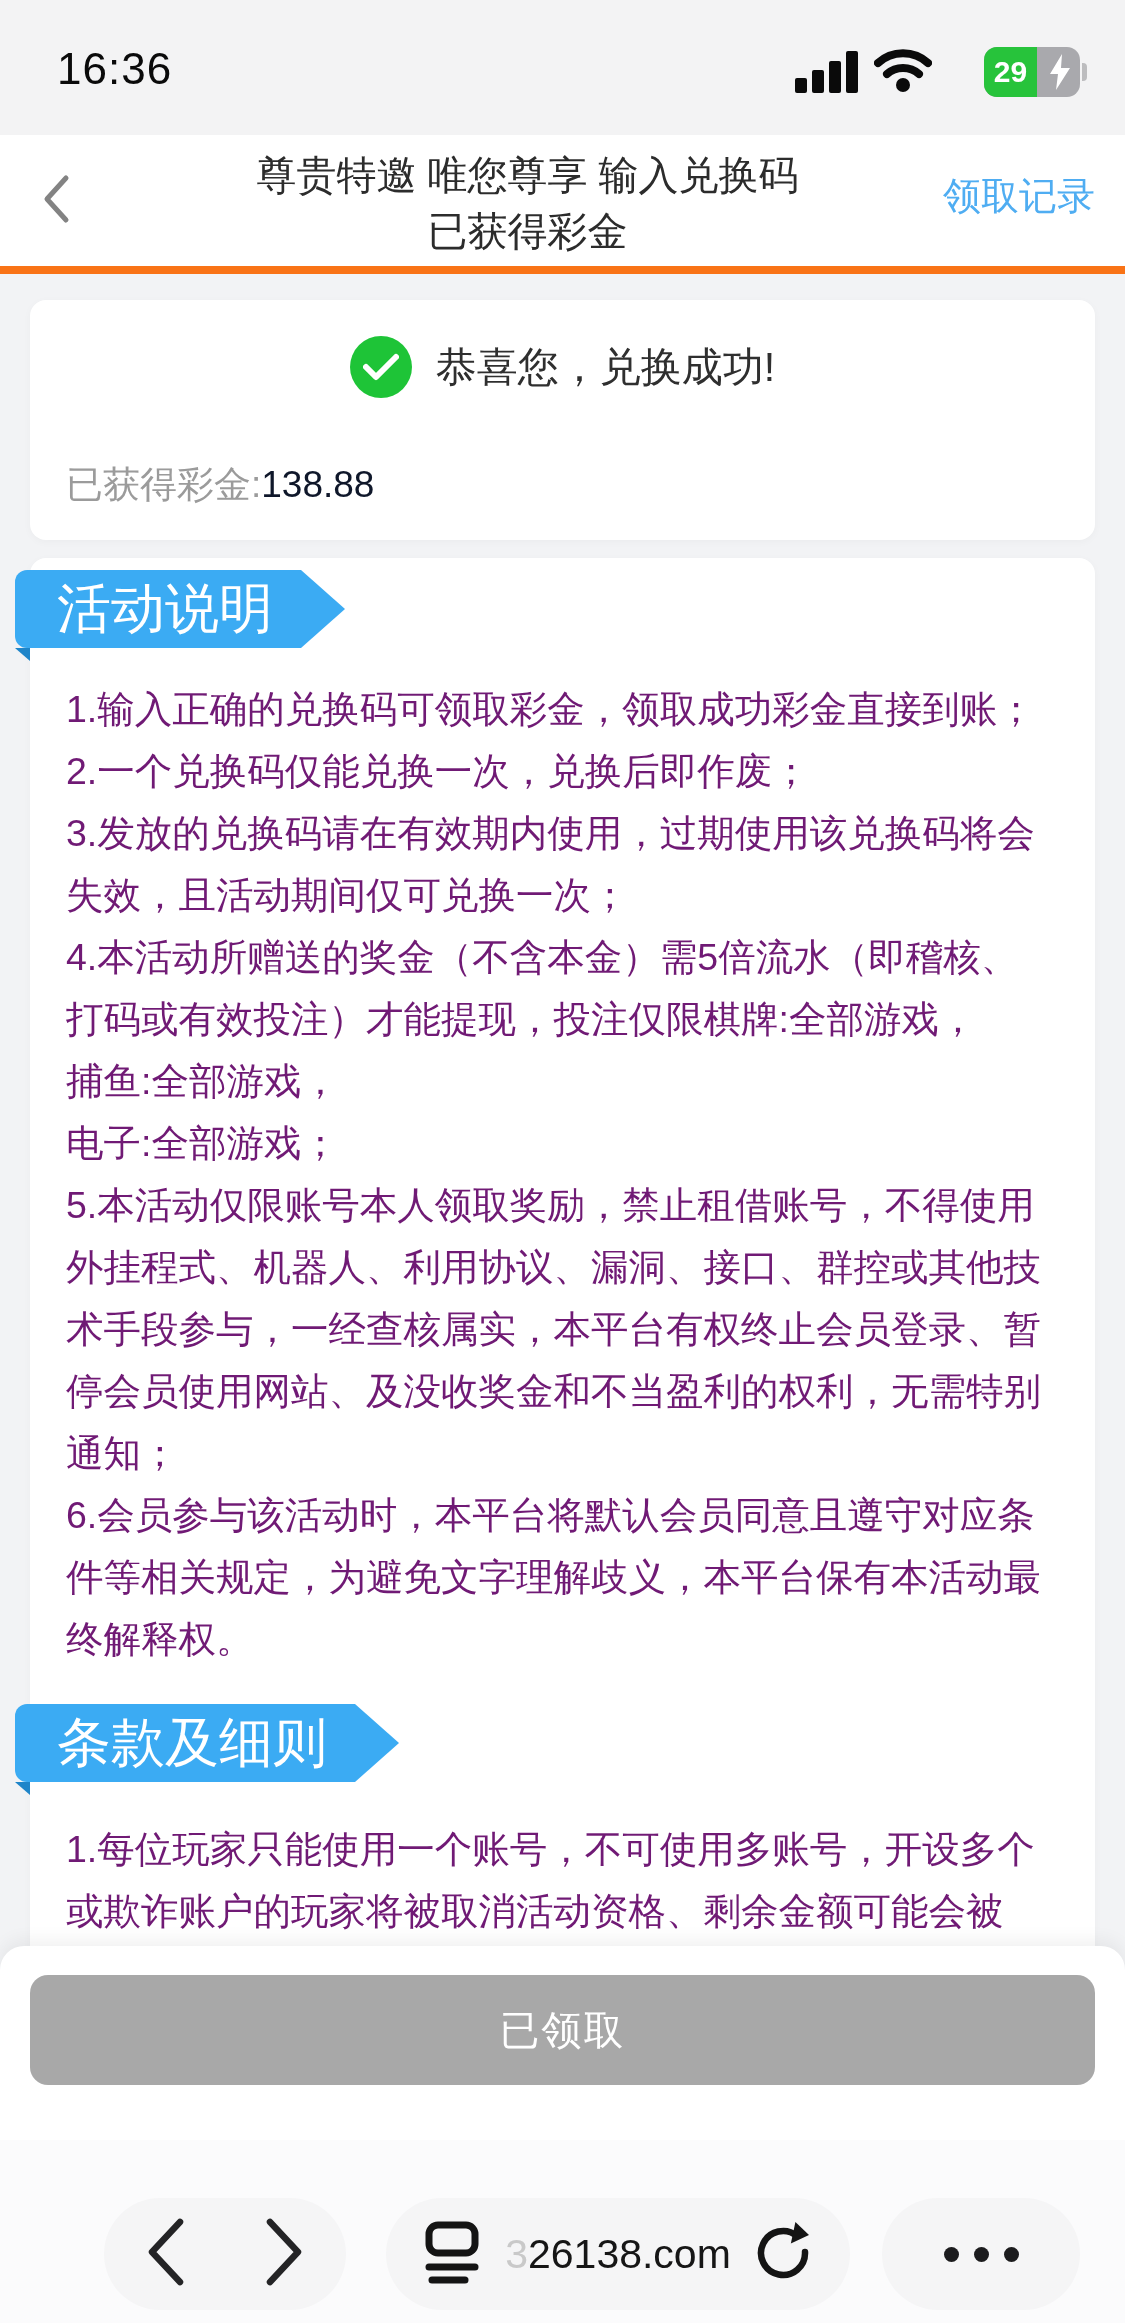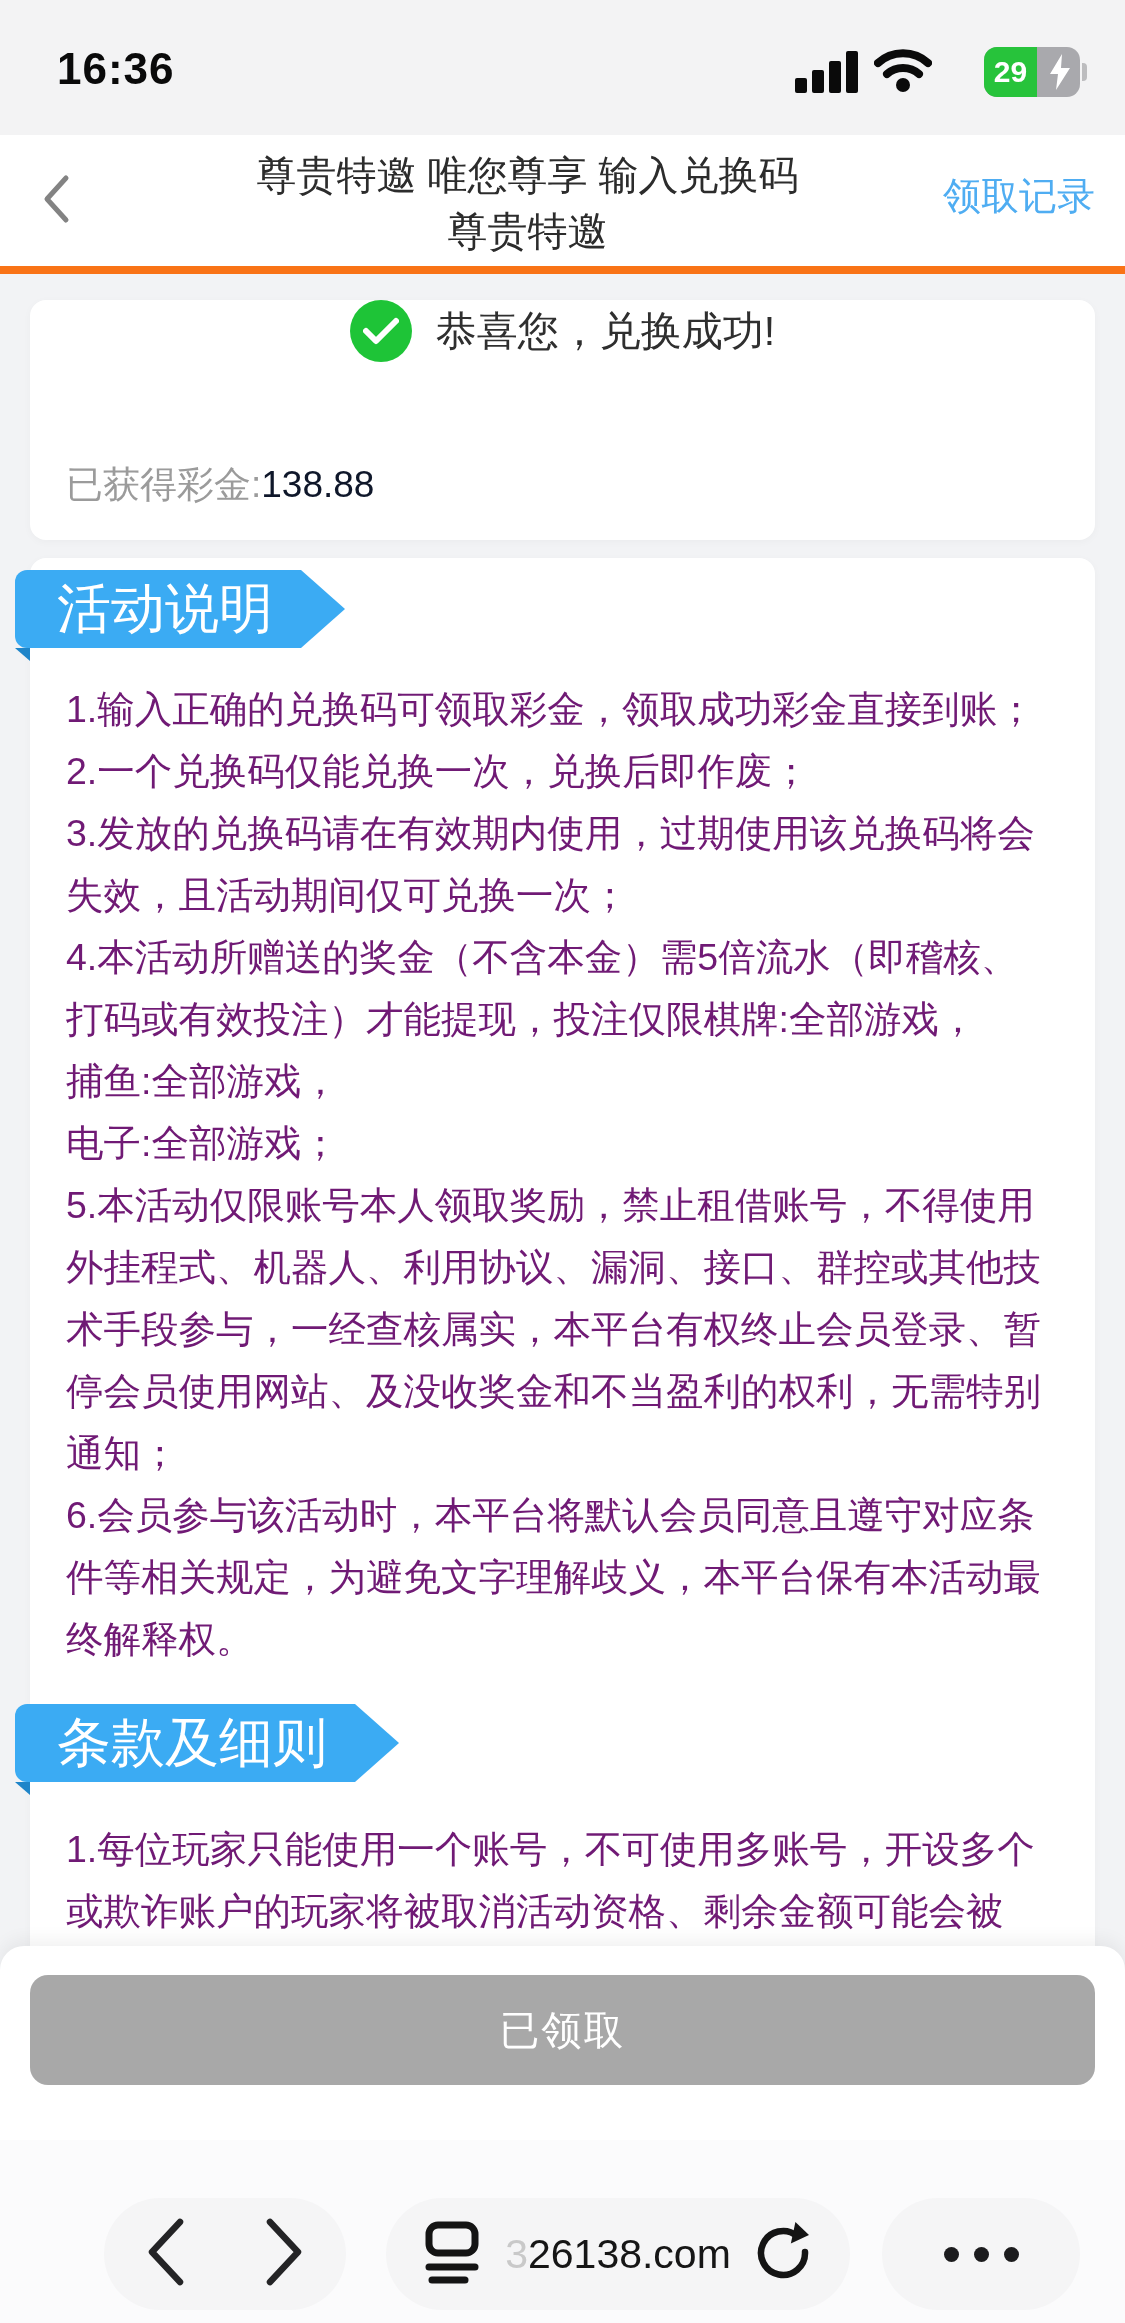--- a/index.html
+++ b/index.html
@@ -1,21 +1,21 @@
 <!DOCTYPE html>
 <html><head>
 <meta charset="utf-8">
 <style>
   html,body{margin:0;padding:0;}
   body{font-family:"Liberation Sans","DejaVu Sans",sans-serif;background:#888;}
   .screen{position:relative;width:1125px;height:2323px;background:#f2f3f5;overflow:hidden;margin:0 auto;}
 
   
   .status-bar{position:absolute;top:0;left:0;width:1125px;height:135px;background:#f3f3f4;}
-  .status-time{position:absolute;left:57px;top:44px;font-size:44px;font-weight:bold;color:#0a0a0a;letter-spacing:1px;}
+  .status-time{position:absolute;left:57px;top:44px;font-size:44px;font-weight:normal;color:#0a0a0a;letter-spacing:1px;}
   .status-icons{position:absolute;right:38px;top:46px;display:flex;align-items:center;gap:16px;height:52px;}
   .cell-bars{display:flex;align-items:flex-end;gap:5px;height:42px;}
   .cell-bars i{display:block;width:12px;background:#0a0a0a;border-radius:2px;}
   .cell-bars i:nth-child(1){height:15px;}
   .cell-bars i:nth-child(2){height:23px;}
   .cell-bars i:nth-child(3){height:32px;}
   .cell-bars i:nth-child(4){height:42px;}
   .battery{position:relative;width:96px;height:50px;border-radius:13px;overflow:hidden;background:#a9a9ad;display:flex;}
   .battery-fill{width:55%;height:100%;background:#27c33b;display:flex;align-items:center;justify-content:center;}
   .battery-fill span{color:#fff;font-size:30px;font-weight:bold;}
@@ -26,21 +26,21 @@
   .header{position:absolute;top:135px;left:0;width:1125px;height:131px;background:#ffffff;border-bottom:8px solid #f97316;}
   .header-title{position:absolute;left:120px;right:190px;top:12px;text-align:center;font-size:40px;line-height:56px;color:#2c2c2c;font-weight:500;}
   .back-btn{position:absolute;left:28px;top:38px;width:56px;height:56px;display:flex;align-items:center;justify-content:center;}
   .history-link{position:absolute;right:30px;top:36px;font-size:38px;color:#4fadf2;}
 
   
   .content{position:absolute;top:268px;left:0;width:1125px;bottom:0;}
   .card{background:#ffffff;border-radius:16px;margin:0 30px;box-shadow:0 2px 8px rgba(0,0,0,0.03);}
 
   .result-card{margin-top:32px;height:240px;position:relative;}
-  .result-row{display:flex;align-items:center;justify-content:center;gap:24px;}
+  .result-row{padding-top:36px;display:flex;align-items:center;justify-content:center;gap:24px;}
   .check-circle{width:62px;height:62px;border-radius:50%;background:#1ec437;display:flex;align-items:center;justify-content:center;flex:0 0 auto;}
   .result-msg{font-size:41px;color:#2f2f2f;}
   .reward-row{position:absolute;left:36px;top:160px;font-size:37px;}
   .reward-label{color:#9b9b9b;}
   .reward-value{color:#0f172a;}
 
   .main-card{margin-top:18px;position:relative;padding-bottom:90px;overflow:visible;}
 
   .ribbon{position:relative;left:-15px;display:inline-block;}
   .ribbon-1{margin-top:12px;}
@@ -108,21 +108,21 @@
   <div class="header">
     <div class="back-btn">
       <span>
         <svg width="28" height="50" viewBox="0 0 28 50">
             <polyline points="24,4 5,25 24,46" fill="none" stroke="#838383" stroke-width="5" stroke-linecap="round" stroke-linejoin="round"></polyline>
           </svg>
       </span>
     </div>
     <div class="header-title">
       <div>尊贵特邀 唯您尊享 输入兑换码</div>
-      <div>尊贵特邀</div>
+      <div>已获得彩金</div>
     </div>
     <div class="history-link">领取记录</div>
   </div>
 
   <div class="content">
 
     <div class="card result-card">
       <div class="result-row">
         <span class="check-circle">
           <svg width="36" height="28" viewBox="0 0 36 28">

